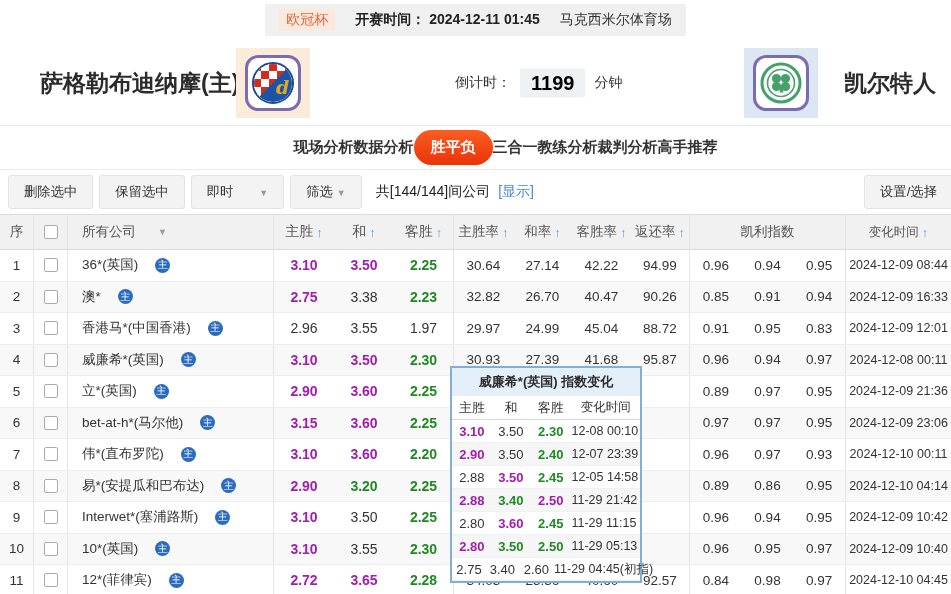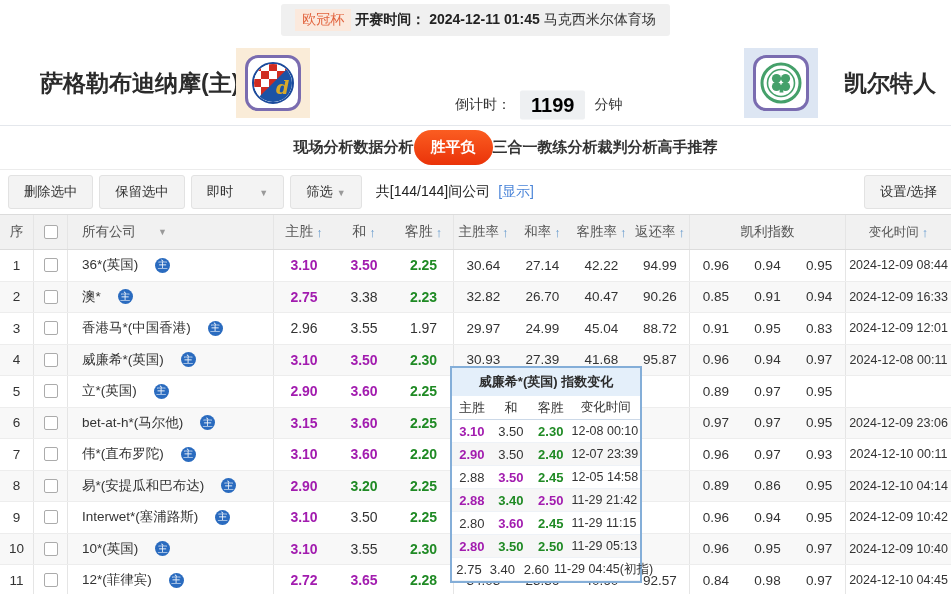--- a/index.html
+++ b/index.html
@@ -2,35 +2,35 @@
 <html><head>
 <meta charset="utf-8">
 <style>
   * { margin:0; padding:0; box-sizing:border-box; }
   html,body { background:#fff; }
   body { font-family:"Liberation Sans","DejaVu Sans",sans-serif; color:#333; }
   .page { position:relative; width:951px; height:594px; overflow:hidden; background:#fff; }
 
   
   .top-strip { height:40px; display:flex; align-items:center; justify-content:center; }
-  .match-info { background:#f0f0f0; border-radius:3px; padding:5px 14px; display:flex; align-items:center; gap:4px; font-size:14px; }
+  .match-info { background:#f0f0f0; border-radius:3px; padding:5px 14px; display:flex; align-items:center; gap:20px; font-size:14px; }
   .league-chip { background:#fbe9dd; color:#e2643e; padding:2px 7px; font-size:14px; }
   .kickoff-label, .kickoff-time { font-weight:bold; color:#222; }
   .venue { color:#333; }
 
   
   .team-header { position:relative; height:86px; border-bottom:1px solid #e4e7ec; }
   .team-name { position:absolute; top:50%; transform:translateY(-50%); font-size:23px; font-weight:bold; color:#2b2b2b; }
   .home-name { left:40px; }
   .away-name { left:844px; }
   .badge-wrap { position:absolute; top:8px; width:74px; height:70px; display:flex; align-items:center; justify-content:center; }
   .badge-home { left:236px; background:#faecd8; }
   .badge-away { left:744px; background:#dde6f3; }
   .badge-tile { width:56px; height:56px; background:#fff; border:3px solid #7a6cb0; border-radius:13px; display:flex; align-items:center; justify-content:center; }
-  .countdown { position:absolute; left:455px; top:50%; transform:translateY(-50%); display:flex; align-items:center; gap:9px; font-size:14px; color:#333;margin-top:22px; }
+  .countdown { position:absolute; left:455px; top:50%; transform:translateY(-50%); display:flex; align-items:center; gap:9px; font-size:14px; color:#333; }
   .countdown-value { background:#eef0f2; border-radius:2px; padding:3px 11px; font-size:20px; font-weight:bold; color:#000000; }
 
   
   .nav { height:44px; display:flex; align-items:center; justify-content:center; border-bottom:1px solid #ececec; font-size:15px; font-weight:bold; color:#333; padding-left:60px; }
   .tab { cursor:pointer; white-space:nowrap; }
   .tab.active { background:linear-gradient(180deg,#fb5d21,#ea3309); color:#fff; padding:8px 17px; border-radius:19px; }
 
   
   .toolbar { position:relative; height:44px; display:flex; align-items:center; gap:6px; padding:0 8px; font-size:13px; }
   .tbtn { background:#f3f3f3; border:1px solid #e2e2e2; border-radius:3px; padding:7px 15px; color:#333; white-space:nowrap; cursor:pointer; }
@@ -313,20 +313,21 @@
           <div class="c odds green bR">2.25</div>
           <div class="c rate"></div>
           <div class="c rate"></div>
           <div class="c rate"></div>
           <div class="c rate bR"></div>
           <div class="c kelly bR">
             <span class="kv">0.89</span>
             <span class="kv">0.97</span>
             <span class="kv">0.95</span>
           </div>
+          <div class="c time">2024-12-09 21:36</div>
         </div>
         <div class="trow">
           <div class="c no bR">6</div>
           <div class="c chk bR">
             <span class="cb"></span>
           </div>
           <div class="c comp bR">
             <span class="cname">bet-at-h*(马尔他)</span>
             <span class="zhu">主</span>
           </div>

